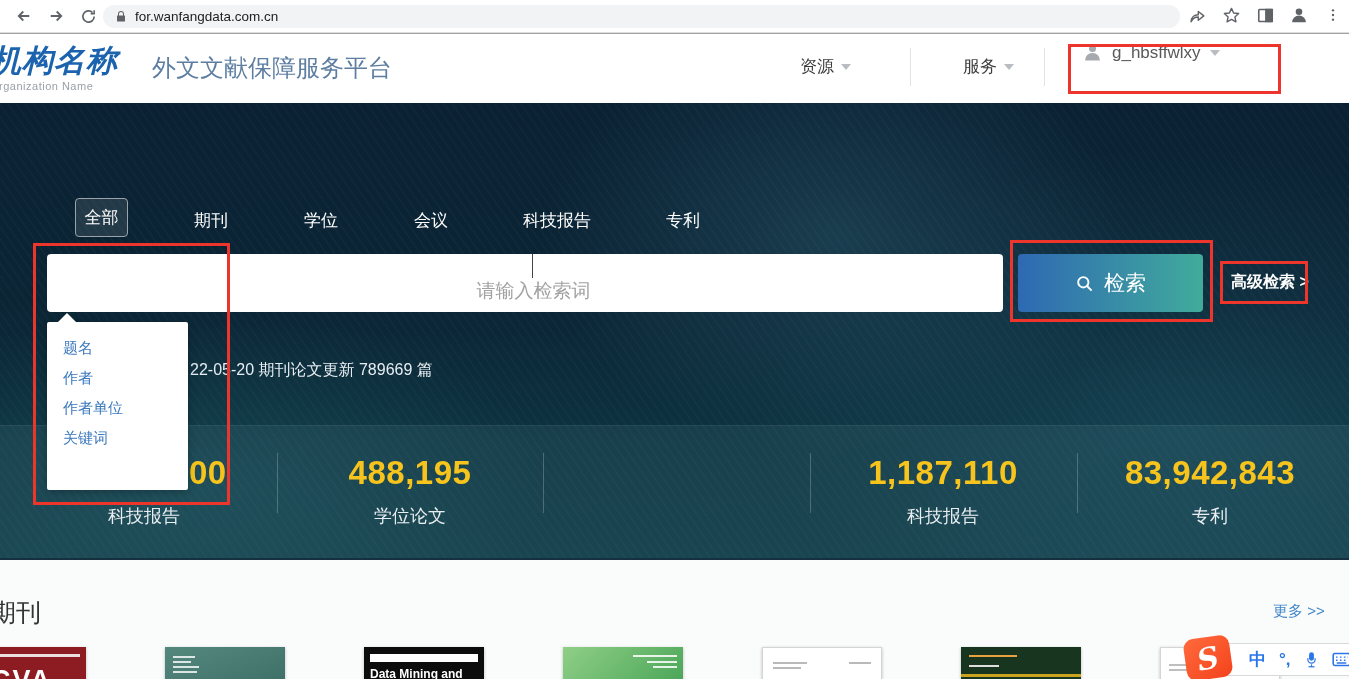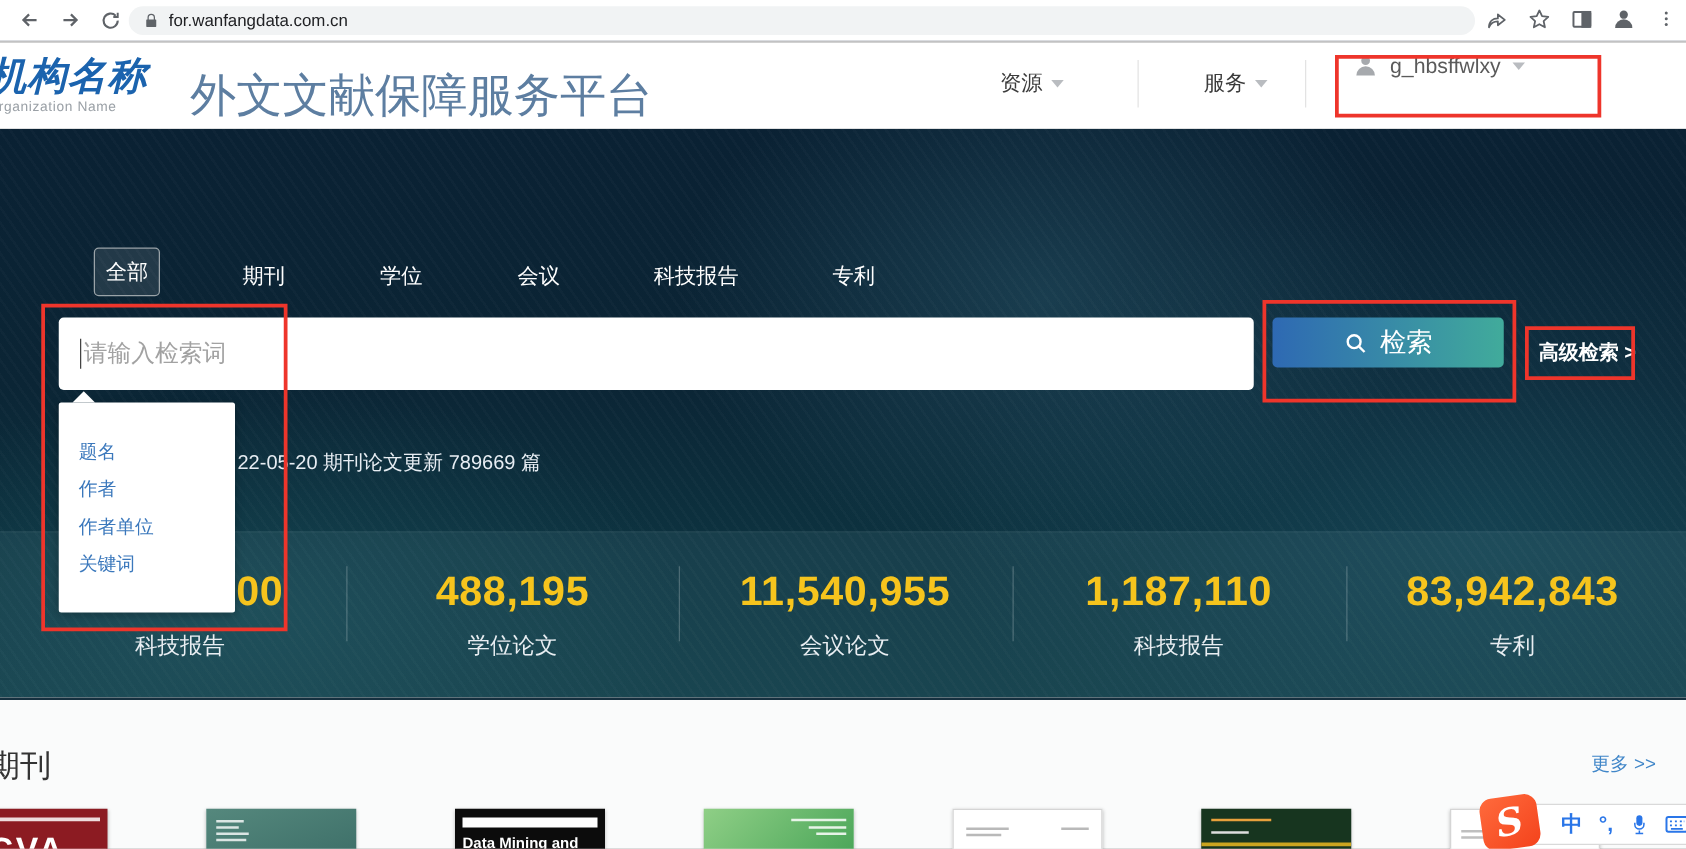--- a/index.html
+++ b/index.html
@@ -14,59 +14,59 @@
   .urlpill .lock { color:#5f6368; margin-right:8px; display:flex; }
   .urlpill .url { font-size:13.5px; color:#202124; }
   .chrome-right { position:absolute; right:4px; top:3px; display:flex; align-items:center; gap:10px; color:#5f6368; }
   .chrome-right .cicon { width:24px; height:24px; display:flex; align-items:center; justify-content:center; cursor:pointer; }
 
   
   .siteheader { position:absolute; top:34px; left:0; width:100%; height:69px; background:#fff; z-index:10; }
   .logo { position:absolute; left:-10px; top:6px; width:150px; }
   .logo-cn { font-family:"DejaVu Serif", serif; font-style:italic; font-weight:bold; font-size:31px; color:#1b63ae; letter-spacing:1px; white-space:nowrap; }
   .logo-en { font-size:11px; color:#9aa0a6; letter-spacing:.5px; margin-top:-2px; white-space:nowrap; }
-  .platform-title { position:absolute; left:152px; top:18px; font-size:37px; color:#5d7ea1; white-space:nowrap;text-align:right; }
+  .platform-title { position:absolute; left:152px; top:18px; font-size:24px; color:#5d7ea1; white-space:nowrap;text-align:right; }
   .hnav-item { position:absolute; top:21px; font-size:17px; color:#3c3c3c; cursor:pointer; display:flex; align-items:center; gap:7px; }
   .caret-down { width:0; height:0; border-left:5px solid transparent; border-right:5px solid transparent; border-top:6px solid #b9bcc0; display:inline-block; }
   .hdivider { position:absolute; top:14px; width:1px; height:38px; background:#e3e3e3; }
   .userbox { position:absolute; left:1082px; top:8px; display:flex; align-items:center; gap:9px; cursor:pointer; }
   .user-icon { color:#a6a9ad; display:flex; }
   .user-name { font-size:17px; color:#5a5a5a; }
 
   
   .hero { position:absolute; top:103px; left:0; width:100%; height:455px;
     background:
       radial-gradient(ellipse 420px 300px at 62% 30%, rgba(60,120,140,.30), rgba(0,0,0,0) 70%),
       radial-gradient(ellipse 500px 260px at 15% 85%, rgba(40,110,120,.25), rgba(0,0,0,0) 70%),
       radial-gradient(ellipse 600px 380px at 88% 70%, rgba(35,95,115,.35), rgba(0,0,0,0) 72%),
       linear-gradient(180deg,#0a2133 0%, #0b2535 45%, #0d3340 75%, #0e3944 100%);
     overflow:hidden; }
   .hero-texture { position:absolute; inset:0; background:repeating-linear-gradient(55deg, rgba(255,255,255,0.018) 0 2px, rgba(0,0,0,0) 2px 7px); pointer-events:none; }
 
   .tab { position:absolute; top:106px; font-size:17px; color:#fff; cursor:pointer; white-space:nowrap; }
   .tab-all { top:95px; left:75px; width:53px; height:39px; border:1px solid #9aa3a8; border-radius:4px; background:rgba(255,255,255,0.10); display:flex; align-items:center; justify-content:center; }
 
-  .search-input { position:absolute; left:47px; top:151px; width:956px; height:58px; background:#fff; border-radius:4px; display:flex; align-items:center; padding-left:17px; cursor:text; }
+  .search-input { position:absolute; left:47px; top:151px; width:956px; height:58px; background:#fff; border-radius:4px; display:flex; align-items:center; padding-left:17px; cursor:text;flex-direction:column; }
   .text-caret { width:1px; height:24px; background:#444; margin-right:2px; }
   .placeholder { font-size:19px; color:#a2a2a2; }
-  .search-btn { position:absolute; left:1018px; top:151px; width:185px; height:40px; border:none; border-radius:4px; background:linear-gradient(90deg,#2e69b3,#41ab9b); color:#fff; font-size:21px; display:flex; align-items:center; justify-content:center; gap:10px; cursor:pointer; font-family:"Liberation Sans",sans-serif; }
+  .search-btn { position:absolute; left:1018px; top:151px; width:185px; height:58px; border:none; border-radius:4px; background:linear-gradient(90deg,#2e69b3,#41ab9b); color:#fff; font-size:21px; display:flex; align-items:center; justify-content:center; gap:10px; cursor:pointer; font-family:"Liberation Sans",sans-serif; }
   .adv-link { position:absolute; left:1231px; top:169px; font-size:16px; color:#fff; cursor:pointer; white-space:nowrap;font-weight:bold; }
 
   .update-notice { position:absolute; left:190px; top:257px; font-size:16px; color:#e7edf3; white-space:nowrap; }
 
   
   .stats-band { position:absolute; left:0; top:322px; width:100%; height:133px; background:rgba(125,175,190,0.10); border-top:1px solid rgba(255,255,255,0.06); }
   .stat { position:absolute; top:0; width:270px; text-align:center; }
   .stat-value { margin-top:28px; font-size:33px; font-weight:bold; color:#f6c41d; letter-spacing:.5px; }
   .stat-label { margin-top:12px; font-size:18px; color:#e9eef2; }
   .stat-0 .stat-value { text-align:left; padding-left:180px; }
   .vdiv { position:absolute; top:27px; width:1px; height:60px; background:rgba(255,255,255,0.22); }
 
   
-  .dropdown { position:absolute; left:47px; top:219px; width:141px; height:168px; background:#fff; border-radius:2px; box-shadow:0 2px 8px rgba(0,0,0,0.25); z-index:30; padding-top:25px; }
+  .dropdown { position:absolute; left:47px; top:219px; width:141px; height:168px; background:#fff; border-radius:2px; box-shadow:0 2px 8px rgba(0,0,0,0.25); z-index:30; padding-top:11px; }
   .dropdown::before { content:""; position:absolute; top:-9px; left:11px; width:0; height:0; border-left:9px solid transparent; border-right:9px solid transparent; border-bottom:9px solid #fff; }
   .dd-item { height:30px; line-height:30px; padding-left:16px; font-size:15px; color:#3b78bc; cursor:pointer; }
 
   
   .journals { position:absolute; top:558px; left:0; width:100%; height:121px; background:#fafbfb; border-top:2px solid #16303f; }
   .journals-heading { position:absolute; left:-9px; top:36px; font-size:25px; color:#333; }
   .more-link { position:absolute; left:1273px; top:42px; font-size:15px; color:#4086c8; cursor:pointer; white-space:nowrap; }
   .cover { position:absolute; top:87px; width:120px; height:150px; box-shadow:0 1px 3px rgba(0,0,0,.25); cursor:pointer; overflow:hidden; }
   .cover-1 { left:-34px; background:#8c1b22; }
   .cover-1 .c1-top { position:absolute; top:7px; left:32px; right:6px; height:3px; background:rgba(255,255,255,.85); }
@@ -222,24 +222,20 @@
       <div class="stat stat-0" style="left:9px;">
         <div class="stat-value">00</div>
         <div class="stat-label">科技报告</div>
       </div>
       <div class="vdiv" style="left:277px;"></div>
       <div class="stat" style="left:275px;">
         <div class="stat-value">488,195</div>
         <div class="stat-label">学位论文</div>
       </div>
       <div class="vdiv" style="left:543px;"></div>
-      <div class="stat" style="left:541px;">
-        <div class="stat-value">11,540,955</div>
-        <div class="stat-label">会议论文</div>
-      </div>
       <div class="vdiv" style="left:810px;"></div>
       <div class="stat" style="left:808px;">
         <div class="stat-value">1,187,110</div>
         <div class="stat-label">科技报告</div>
       </div>
       <div class="vdiv" style="left:1077px;"></div>
       <div class="stat" style="left:1075px;">
         <div class="stat-value">83,942,843</div>
         <div class="stat-label">专利</div>
       </div>

